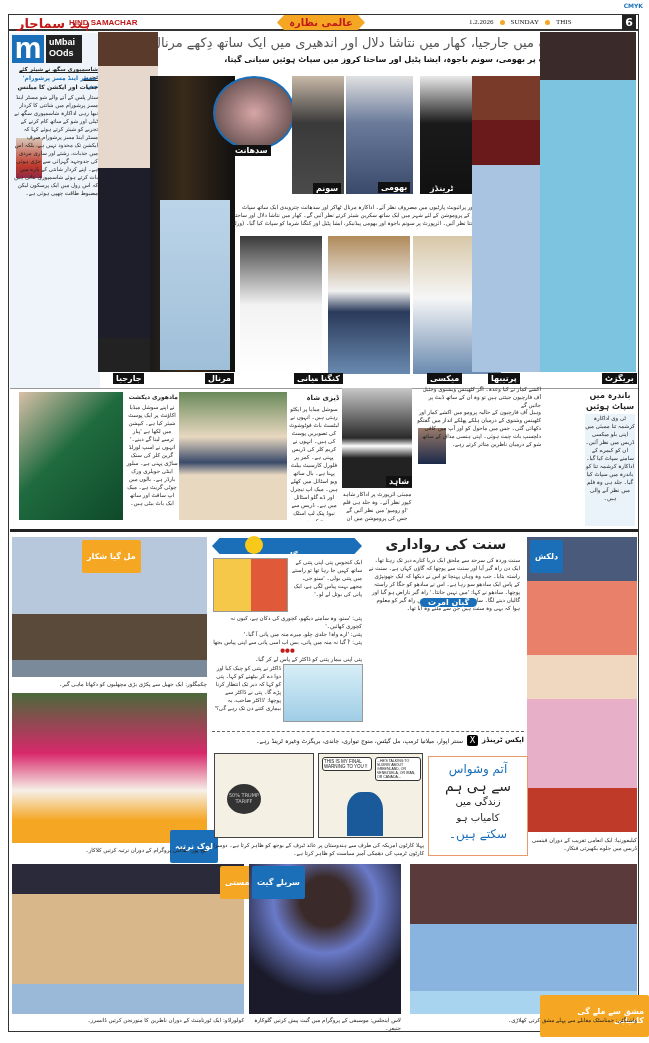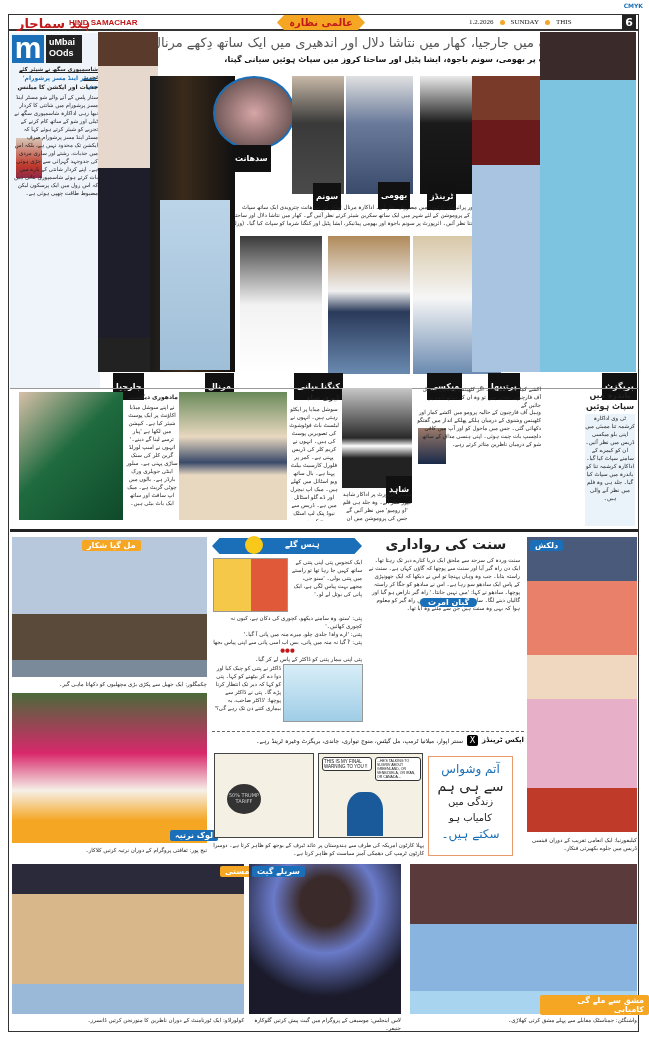--- a/index.html
+++ b/index.html
@@ -9,23 +9,23 @@
 .frame{position:absolute;left:8px;top:14px;width:631px;height:1018px;border:1px solid #333}
 .cmyk{position:absolute;right:6px;top:2px;font-size:6px;color:#1a6fb8;font-weight:bold}
 .hdr{position:absolute;left:9px;top:15px;width:629px;height:16px;border-bottom:2px solid #333;background:#fff}
 .logo{position:absolute;left:8px;top:1px;font-size:13px;color:#c21a1a;font-weight:bold}
 .hs{position:absolute;left:60px;top:3px;font-size:8px;color:#c21a1a;font-weight:bold;font-family:"Liberation Sans",sans-serif}
 .sec{position:absolute;left:268px;top:0;width:88px;height:15px;background:#f5a623;color:#c21a1a;font-size:10px;text-align:center;line-height:15px;font-weight:bold;clip-path:polygon(8% 0,92% 0,100% 50%,92% 100%,8% 100%,0 50%)}
 .dt{position:absolute;left:460px;top:3px;font-size:7px;font-family:"Liberation Serif",serif;color:#222;display:flex;gap:6px;align-items:center}
 .dot{width:5px;height:5px;border-radius:50%;background:#f5a623;display:inline-block}
 .pgn{position:absolute;right:2px;top:0;width:14px;height:15px;background:#222;color:#fff;font-size:11px;text-align:center;line-height:15px;font-weight:bold}
 .ph{position:absolute;overflow:hidden}
-.cap{position:absolute;background:#111;color:#fff;font-size:8px;padding:8px 3px;font-weight:bold;line-height:11px}
+.cap{position:absolute;background:#111;color:#fff;font-size:8px;padding:0 3px;font-weight:bold;line-height:11px}
 .txt{position:absolute;font-size:5.5px;line-height:8px;color:#222;direction:rtl;overflow:hidden}
-.tag{position:absolute;font-size:8px;font-weight:bold;color:#fff;padding:1px 5px;border-radius:2px}
+.tag{position:absolute;font-size:8px;font-weight:bold;color:#fff;padding:12px 5px;border-radius:2px}
 .hr{position:absolute;background:#333}
 </style>
 </head>
 <body>
 
 <div class="cmyk">CMYK</div>
 <div class="frame"></div>
 
 <div class="hdr">
   <div class="logo urdu">ہند سماچار</div>
@@ -155,21 +155,21 @@
 <div class="ph" style="left:214px;top:753px;width:100px;height:85px;background:#f4f0e4;border:1px solid #444">
   <div style="position:absolute;left:12px;top:30px;width:34px;height:30px;background:#333;color:#ccc;border-radius:50%;font-size:5px;text-align:center;padding-top:8px">50% TRUMP TARIFF</div>
 </div>
 <div class="ph" style="left:318px;top:753px;width:105px;height:85px;background:#f4f0e4;border:1px solid #444">
   <div style="position:absolute;left:3px;top:3px;width:50px;font-size:4.5px;font-family:'Liberation Sans',sans-serif;border:1px solid #333;background:#fff;padding:1px;border-radius:3px">THIS IS MY FINAL WARNING TO YOU !!</div>
   <div style="position:absolute;left:56px;top:3px;width:46px;font-size:3.5px;font-family:'Liberation Sans',sans-serif;border:1px solid #333;background:#fff;padding:1px;border-radius:3px">...HE'S TALKING TO SUGRIV ABOUT GREENLAND, OR VENEZUELA, OR IRAN, OR CANADA...</div>
   <div style="position:absolute;left:28px;top:38px;width:36px;height:44px;background:#1a5a9a;border-radius:40% 40% 0 0"></div>
 </div>
 <div class="txt" style="left:212px;top:841px;width:212px;height:17px">پہلا کارٹون امریکہ کی طرف سے ہندوستان پر عائد ٹیرف کے بوجھ کو ظاہر کرتا ہے۔ دوسرا کارٹون ٹرمپ کی دھمکی آمیز سیاست کو ظاہر کرتا ہے۔</div>
 
-<div class="abs urdu" style="left:428px;top:756px;width:85px;height:100px;border:1px solid #e89a6a;text-align:center;padding-top:4px">
+<div class="abs urdu" style="left:428px;top:756px;width:100px;height:100px;border:1px solid #e89a6a;text-align:center;padding-top:4px">
   <div style="font-size:12px;color:#1a6fb8;line-height:17px">آتم وشواس</div>
   <div style="font-size:14px;color:#222;line-height:16px">سے ہی ہم</div>
   <div style="font-size:10px;color:#222;line-height:16px">زندگی میں</div>
   <div style="font-size:10px;color:#222;line-height:16px">کامیاب ہو</div>
   <div style="font-size:12px;color:#1a6fb8;line-height:17px">سکتے ہیں۔</div>
 </div>
 
 <div class="ph" style="left:12px;top:864px;width:232px;height:150px;background:linear-gradient(#2a2a3a 0 20%,#d8b88a 20% 80%,#9ab8d8 80%)"></div>
 <div class="tag urdu" style="left:220px;top:866px;background:#f5a623">مستی</div>
 <div class="txt" style="left:12px;top:1016px;width:232px">کولوراڈو: ایک ٹورنامنٹ کے دوران ناظرین کا منورنجن کرتیں ڈانسرز۔</div>

